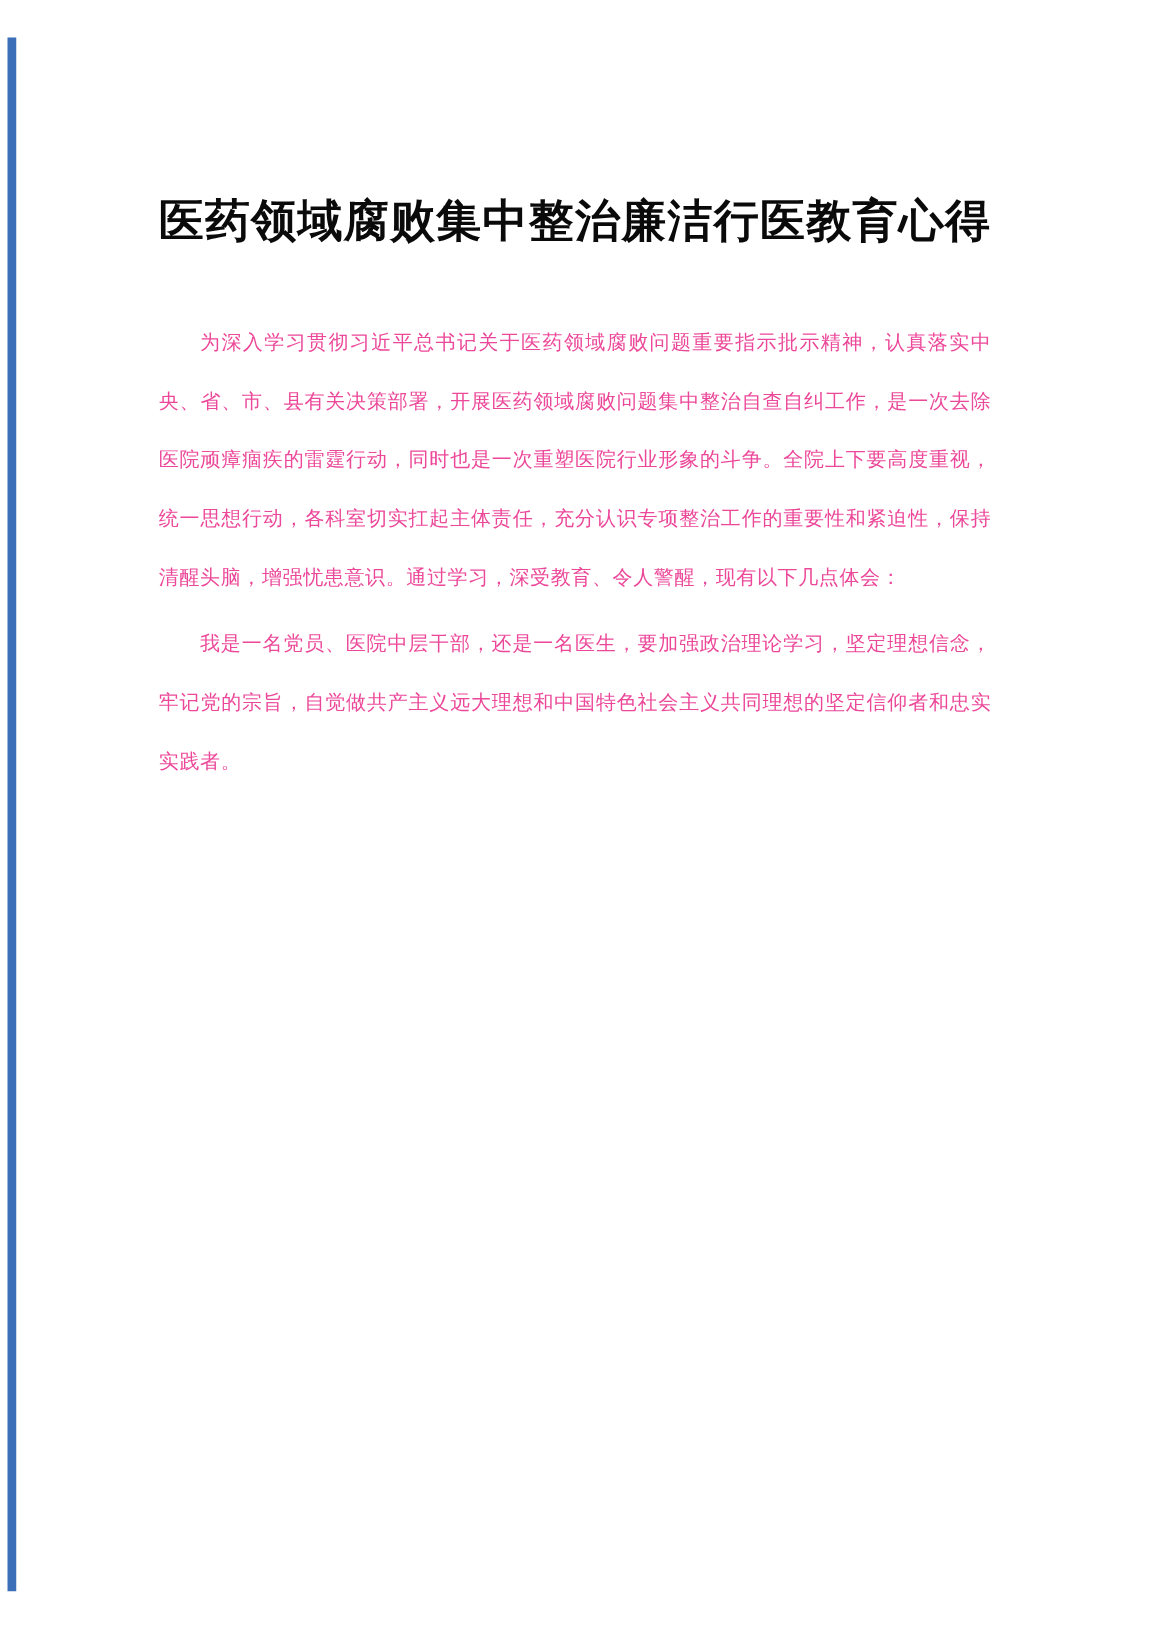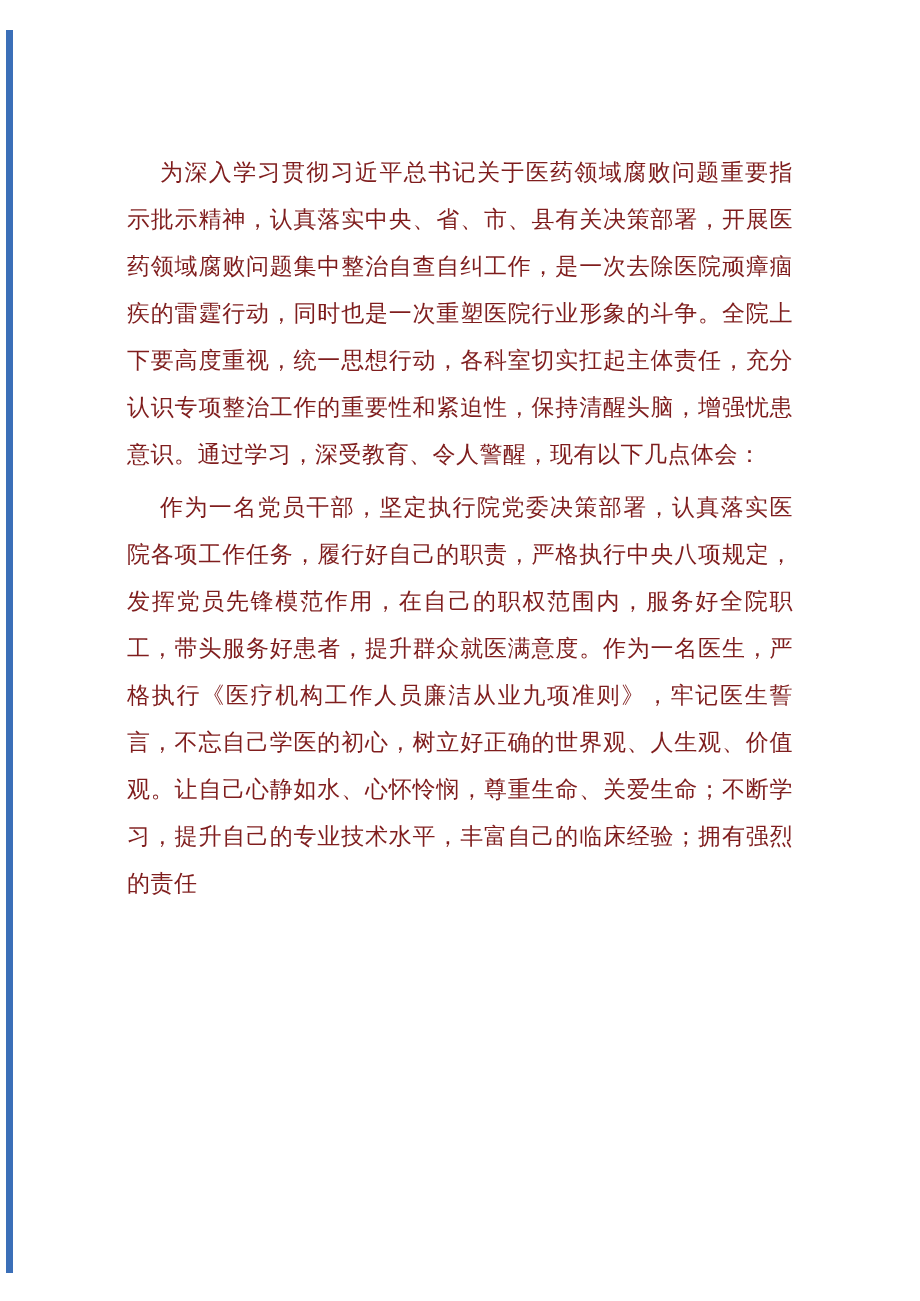--- a/index.html
+++ b/index.html
@@ -40,40 +40,41 @@
     text-align: center;
     color: #0a0a0a;
   }
   .doc-title .title-line { display: block; white-space: nowrap; }
 
   .body-text { margin-top: 46px; }
 
   .body-para {
     margin: 0 0 6px 0;
     padding: 0;
-    font-size: 23px;
+    font-size: 16px;
     line-height: 47px;
     text-align: justify;
     text-justify: inter-character;
     text-indent: 33px;
     letter-spacing: 0.5px;
-    color: #7f1d1d;
+    color: #ec4899;
   }
 </style>
 </head>
 <body>
 
 <div class="page">
 
   <div class="accent-bar" style="background:#3b6fb8"></div>
 
   <div class="content">
 
     <h1 class="doc-title">
+      <span class="title-line">医药领域腐败集中整治廉洁行医教育心得</span>
     </h1>
 
     <div class="body-text">
       <p class="body-para">为深入学习贯彻习近平总书记关于医药领域腐败问题重要指示批示精神，认真落实中央、省、市、县有关决策部署，开展医药领域腐败问题集中整治自查自纠工作，是一次去除医院顽瘴痼疾的雷霆行动，同时也是一次重塑医院行业形象的斗争。全院上下要高度重视，统一思想行动，各科室切实扛起主体责任，充分认识专项整治工作的重要性和紧迫性，保持清醒头脑，增强忧患意识。通过学习，深受教育、令人警醒，现有以下几点体会：</p>
-      <p class="body-para">作为一名党员干部，坚定执行院党委决策部署，认真落实医院各项工作任务，履行好自己的职责，严格执行中央八项规定，发挥党员先锋模范作用，在自己的职权范围内，服务好全院职工，带头服务好患者，提升群众就医满意度。作为一名医生，严格执行《医疗机构工作人员廉洁从业九项准则》，牢记医生誓言，不忘自己学医的初心，树立好正确的世界观、人生观、价值观。让自己心静如水、心怀怜悯，尊重生命、关爱生命；不断学习，提升自己的专业技术水平，丰富自己的临床经验；拥有强烈的责任</p>
+      <p class="body-para">我是一名党员、医院中层干部，还是一名医生，要加强政治理论学习，坚定理想信念，牢记党的宗旨，自觉做共产主义远大理想和中国特色社会主义共同理想的坚定信仰者和忠实实践者。</p>
     </div>
 
   </div>
 </div>
 
 </body></html>

